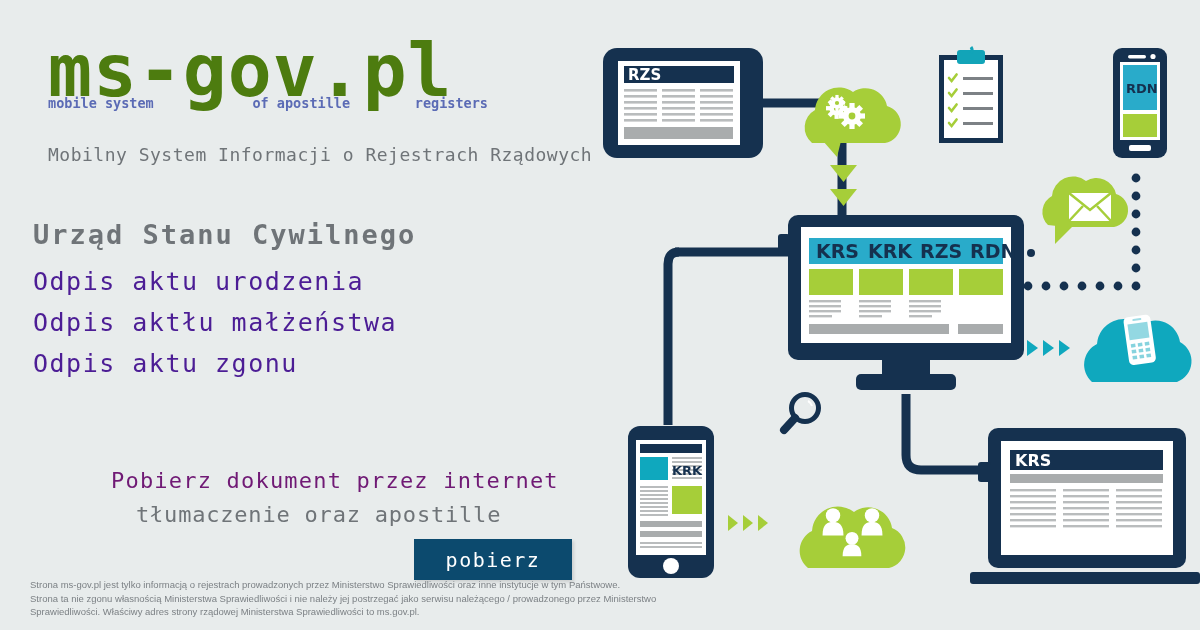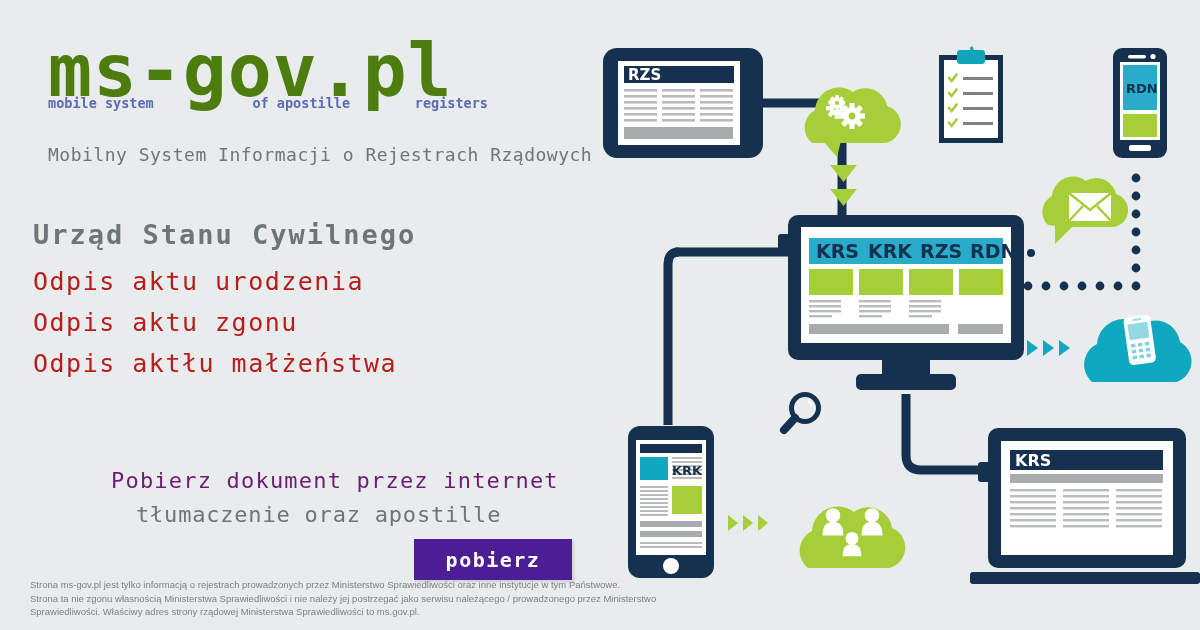--- a/index.html
+++ b/index.html
@@ -43,45 +43,45 @@
     white-space:nowrap;
   }
 
   .office-title {
     position:absolute; left:33px; top:219px;
     font-size:27px; font-weight:bold; color:#6f7478;
     letter-spacing:2px; white-space:nowrap;text-align:right;
   }
   .doc-list { position:absolute; left:33px; top:261px; }
   .doc-item {
-    font-size:25px; color:#b91c1c;
+    font-size:25px; color:#4c1d95;
     letter-spacing:1.5px;
     line-height:41px;
     white-space:nowrap;
   }
 
   .cta-main {
     position:absolute; left:76px; top:468px;
     font-size:22px; color:#701a75;
     letter-spacing:1.2px; white-space:nowrap;margin-left:35px;
   }
   .cta-sub {
     position:absolute; left:136px; top:502px;
     font-size:22px; color:#6f7478;
     letter-spacing:0.8px; white-space:nowrap;
   }
 
   .download-btn {
     position:absolute; left:414px; top:539px;
     width:158px; height:41px;
-    background:#4c1d95;
+    background:#0c4a6e;
     border:none; cursor:pointer;
     color:#ffffff;
     font-family:"DejaVu Sans Mono", monospace;
-    font-size:20px; font-weight:bold;
+    font-size:20px; font-weight:normal;
     letter-spacing:1.5px;
     box-shadow:2px 2px 3px rgba(0,0,0,0.12);
   }
 
   .footer {
     position:absolute; left:30px; top:578px;
     width:680px;
     font-family:"Liberation Sans", sans-serif;
     font-size:9.5px;
     line-height:13.6px;
@@ -108,22 +108,22 @@
       <span>of apostille</span>
       <span>registers</span>
     </div>
 
     <div class="tagline">Mobilny System Informacji o Rejestrach Rządowych</div>
 
     <div class="office-title">Urząd Stanu Cywilnego</div>
 
     <div class="doc-list">
       <div class="doc-item">Odpis aktu urodzenia</div>
+      <div class="doc-item">Odpis aktłu małżeństwa</div>
       <div class="doc-item">Odpis aktu zgonu</div>
-      <div class="doc-item">Odpis aktłu małżeństwa</div>
     </div>
 
     <div class="cta-main">Pobierz dokument przez internet</div>
     <div class="cta-sub">tłumaczenie oraz apostille</div>
 
     <button class="download-btn">pobierz</button>
 
     <div class="footer">
       <div>Strona ms-gov.pl jest tylko informacją o rejestrach prowadzonych przez Ministerstwo Sprawiedliwości oraz inne instytucje w tym Państwowe.</div>
       <div>Strona ta nie zgonu własnością Ministerstwa Sprawiedliwości i nie należy jej postrzegać jako serwisu należącego / prowadzonego przez Ministerstwo</div>

